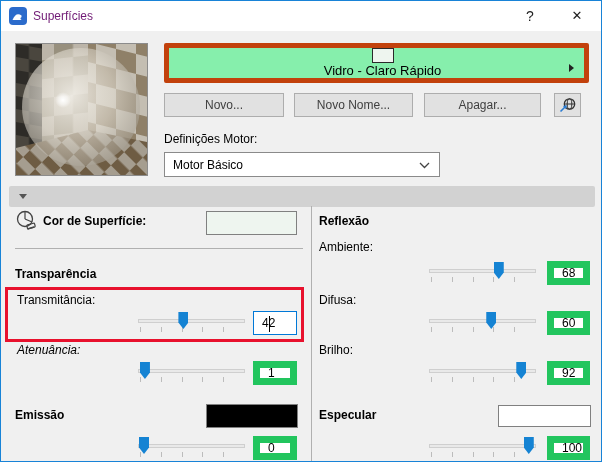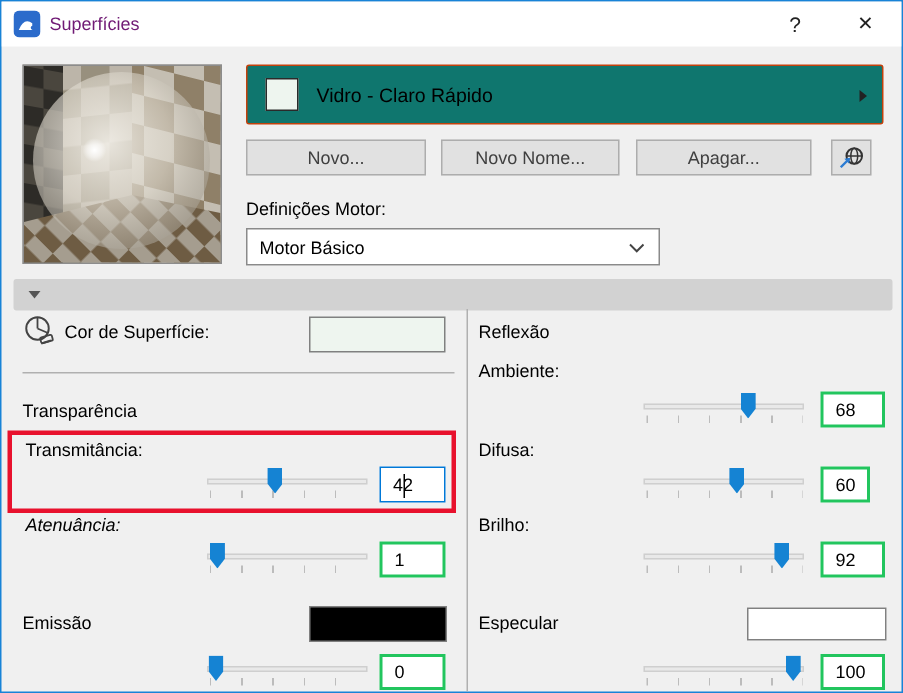--- a/index.html
+++ b/index.html
@@ -15,36 +15,36 @@
   .tb-btn { position:absolute; top:0; width:46px; height:29px; display:flex; align-items:center; justify-content:center; font-size:14px; color:#222; cursor:default; }
   .tb-help { right:48px; }
   .tb-close { right:1px; font-size:13px; }
   .abs { position:absolute; }
 
   .preview { left:14px; top:42px; width:133px; height:133px; border:1px solid #8c8c8c; background:#9a958c; }
   .preview svg { display:block; }
 
   .mat-selector {
     left:163px; top:42px; width:425px; height:40px;
-    background:#0f766e; border:1px solid #c2410c; border-radius:2px;
-    display:flex; align-items:center;
+    background:#86efac; border:5px solid #c2410c; border-radius:2px;
+    display:flex; align-items:center;flex-direction:column;
   }
   .mat-swatch { width:22px; height:22px; margin-left:12px; border:1px solid #2a2a2a; }
   .mat-label { margin-left:12px; font-size:13px; }
   .mat-arrow { position:absolute; right:10px; top:16px; width:0; height:0;
     border-left:5px solid #222; border-top:4px solid transparent; border-bottom:4px solid transparent; }
 
   .btn {
     position:absolute; top:92px; height:24px; background:#e1e1e1; border:1px solid #adadad;
     display:flex; align-items:center; justify-content:center; font-size:12px; color:#404040;
   }
   .btn-globe { left:553px; width:27px; }
 
   .lbl { position:absolute; font-size:12px; color:#000000; white-space:nowrap; }
-  .bold { font-weight:normal; }
+  .bold { font-weight:bold; }
 
   .combo {
     left:163px; top:151px; width:276px; height:25px; background:#fff; border:1px solid #8a8a8a;
     display:flex; align-items:center; padding-left:8px; font-size:12px;
   }
   .combo-chev { position:absolute; right:9px; top:9px; }
 
   .section-hdr {
     left:8px; top:185px; width:586px; height:21px; background:#d2d2d2; border-radius:2px;
     display:flex; align-items:center;
@@ -57,21 +57,21 @@
   .divider-h { position:absolute; background:#b0b0b0; height:1px; }
   .divider-v { position:absolute; background:#b0b0b0; width:1px; }
 
   .slider { position:absolute; width:107px; height:24px; }
   .slider .track { position:absolute; left:0; right:0; top:8px; height:4px; background:#e9e9e9; border:1px solid #cfcfcf; }
   .slider .ticks { position:absolute; left:2px; right:1px; top:16px; height:5px;
     background-image:repeating-linear-gradient(90deg,#bcbcbc 0,#bcbcbc 1px,transparent 1px,transparent 20.8px); }
   .slider .thumb { position:absolute; top:1px; width:10px; height:17px; background:#1583d3;
     clip-path:polygon(0 0,100% 0,100% 62%,50% 100%,0 62%); }
 
-  .numbox { position:absolute; width:44px; height:24px; background:#fff; border:2px solid #22c55e;
+  .numbox { position:absolute; width:44px; height:24px; background:#fff; border:7px solid #22c55e;
     font-size:12px; display:flex; align-items:center; padding-left:8px; }
   .numbox.focused { border:1px solid #0078d7; }
   .caret { position:absolute; left:15px; top:4px; width:1px; height:16px; background:#000; }
 
   .annotation { position:absolute; left:4px; top:286px; width:299px; height:55px;
     border:3px solid #e8112d; pointer-events:none; }
 </style>
 </head>
 <body>
 
@@ -222,21 +222,21 @@
   <div class="numbox" style="left:546px;top:260px;width:43px;">
     <span>68</span>
   </div>
 
   <div class="lbl" style="left:318px;top:292px;">Difusa:</div>
   <div class="slider" style="left:428px;top:310px;">
     <div class="track"></div>
     <div class="ticks"></div>
     <div class="thumb" style="left: calc(58.2% - 5px);"></div>
   </div>
-  <div class="numbox" style="left:546px;top:310px;width:33px;">
+  <div class="numbox" style="left:546px;top:310px;width:43px;">
     <span>60</span>
   </div>
 
   <div class="lbl" style="left:318px;top:342px;">Brilho:</div>
   <div class="slider" style="left:428px;top:360px;">
     <div class="track"></div>
     <div class="ticks"></div>
     <div class="thumb" style="left: calc(89.24% - 8.2px);"></div>
   </div>
   <div class="numbox" style="left:546px;top:360px;width:43px;">

